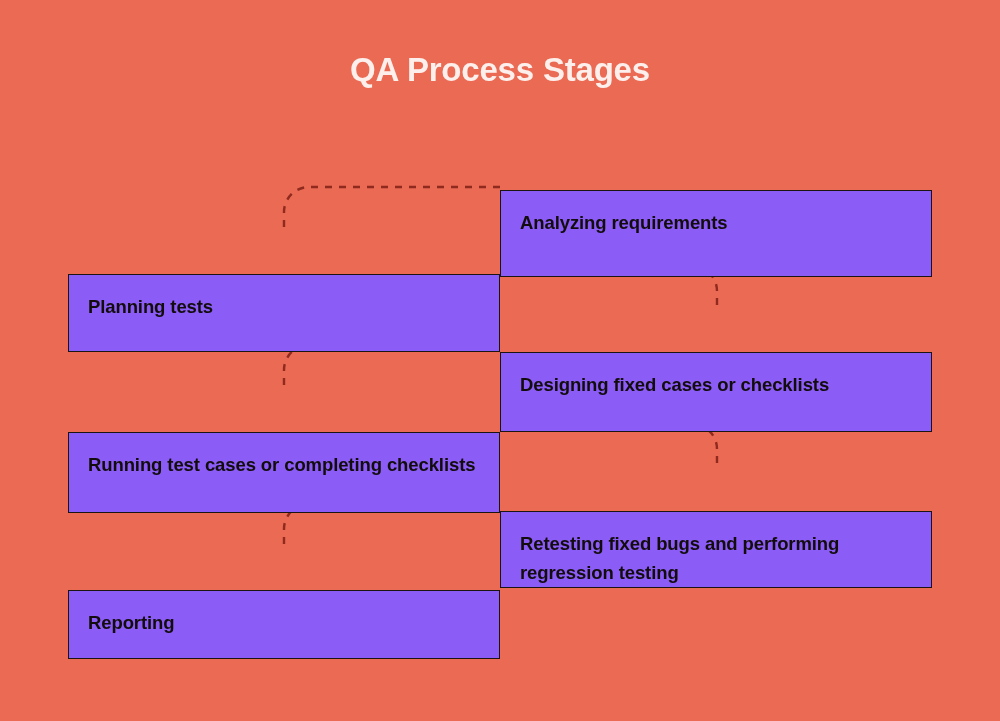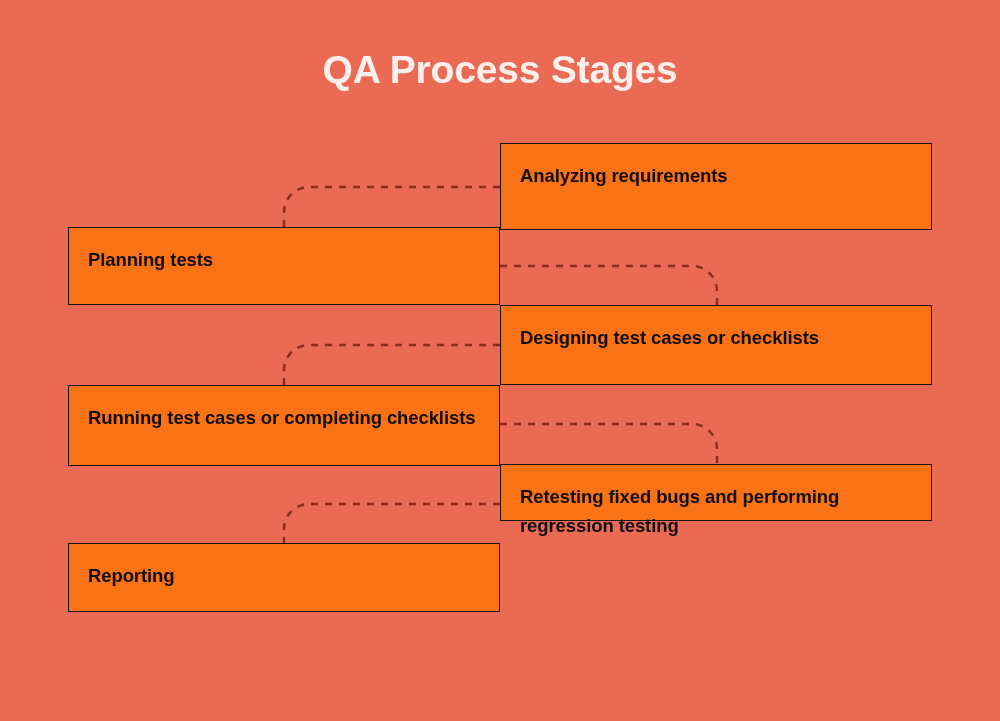--- a/index.html
+++ b/index.html
@@ -18,39 +18,40 @@
     width: 1000px;
     height: 721px;
   }
   #title {
     position: absolute;
     left: 0;
     top: 50px;
     width: 1000px;
     text-align: center;
     color: #FDF0EC;
-    font-size: 39px;
+    font-size: 33px;
     font-weight: bold;
     letter-spacing: -0.2px;
     line-height: 40px;
   }
   #connectors {
     position: absolute;
     left: 0;
     top: 0;
     width: 1000px;
     height: 721px;
     pointer-events: none;
   }
   .stage-box {
     position: absolute;
     box-sizing: border-box;
-    background: #f97316;
+    background: #8b5cf6;
     border: 1.6px solid #1A1413;
     padding: 17px 19px 0 19px;
+    margin-top: 47px;
   }
   .stage-label {
     color: #120D0C;
     font-size: 18.5px;
     font-weight: bold;
     line-height: 29px;
     letter-spacing: -0.1px;
   }
   .left-box { left: 68px; width: 432px; }
   .right-box { left: 500px; width: 432px; }
@@ -74,28 +75,28 @@
 
   <div class="stage-box right-box" style="top:143px; height:87px;">
     <div class="stage-label">Analyzing requirements</div>
   </div>
 
   <div class="stage-box left-box" style="top:227px; height:78px;">
     <div class="stage-label">Planning tests</div>
   </div>
 
   <div class="stage-box right-box" style="top:305px; height:80px;">
-    <div class="stage-label">Designing test cases or checklists</div>
+    <div class="stage-label">Designing fixed cases or checklists</div>
   </div>
 
   <div class="stage-box left-box" style="top:385px; height:81px;">
     <div class="stage-label">Running test cases or completing checklists</div>
   </div>
 
-  <div class="stage-box right-box" style="top:464px; height:57px;">
+  <div class="stage-box right-box" style="top:464px; height:77px;">
     <div class="stage-label">Retesting fixed bugs and performing regression testing</div>
   </div>
 
   <div class="stage-box left-box" style="top:543px; height:69px;">
     <div class="stage-label">Reporting</div>
   </div>
 
 </div>
 
 </body></html>

